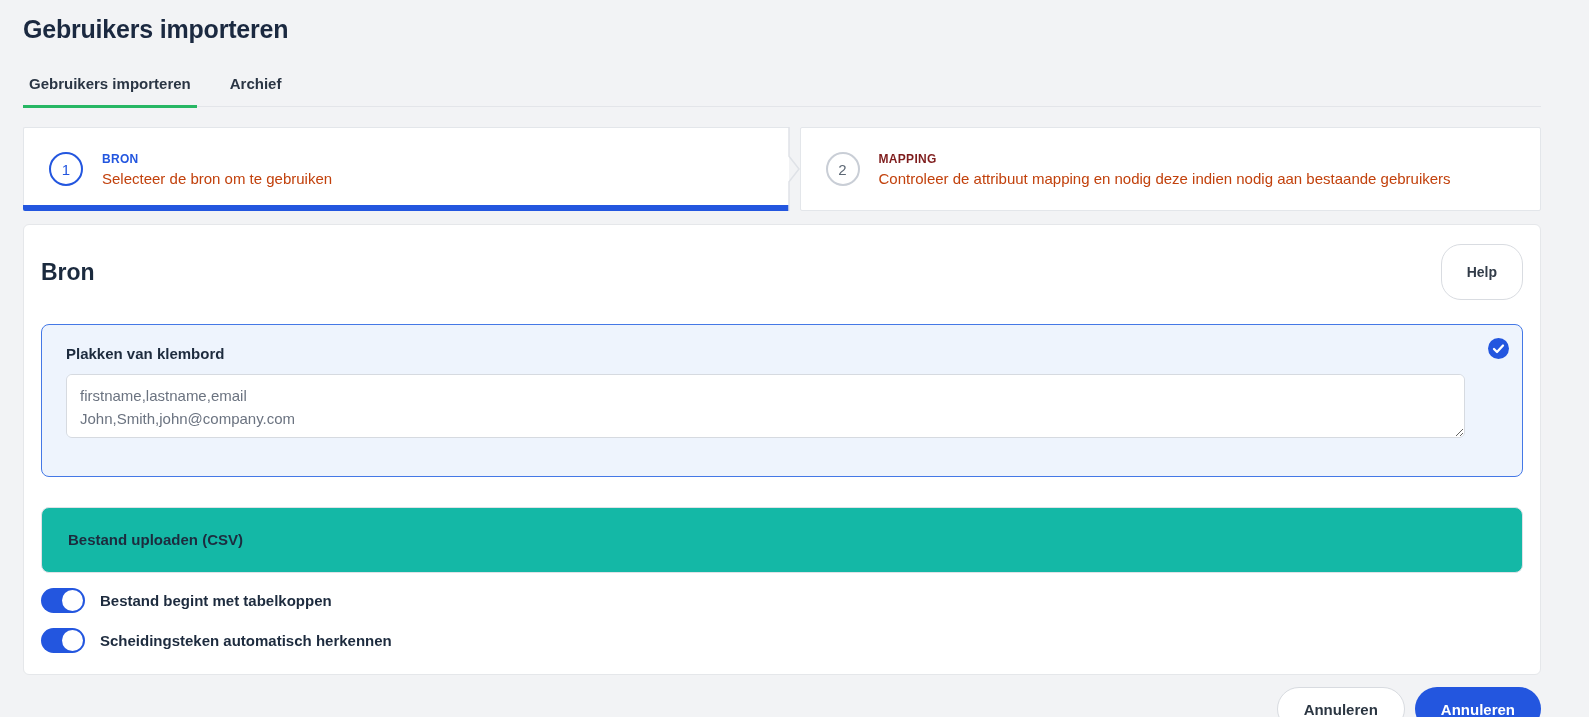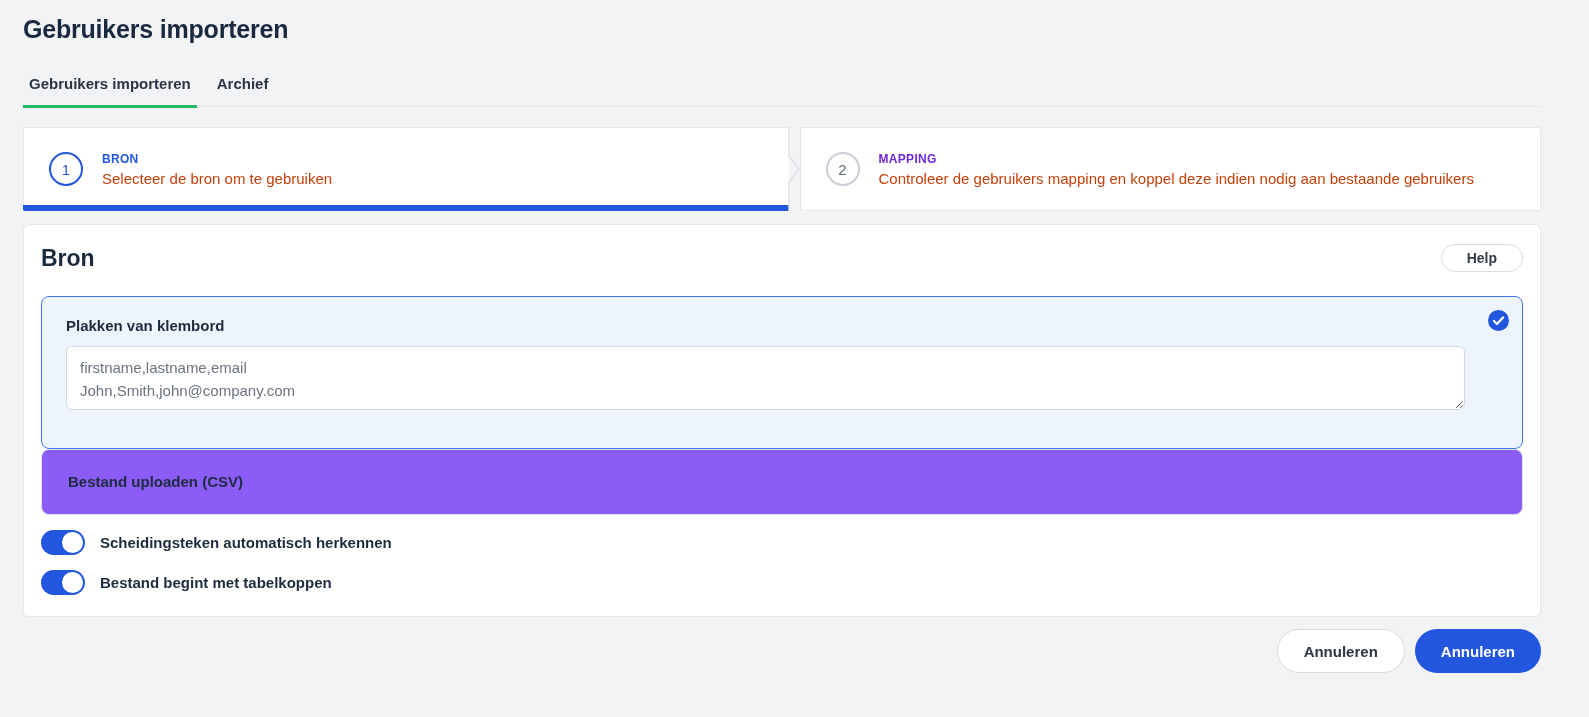--- a/index.html
+++ b/index.html
@@ -29,21 +29,21 @@
   .tab {
     padding: 0 6px 13px;
     font-size: 15px;
     font-weight: 700;
     color: #2a3544;
     border-bottom: 3px solid transparent;
     margin-bottom: -2px;
     cursor: pointer;
     white-space: nowrap;
   }
-  .tab + .tab { margin-left: 14px; }
+  .tab + .tab { margin-left: 27px; }
   .tab.active { border-bottom-color: #27b764; }
 
   
   .stepper { display: flex; margin-top: 20px; height: 84px; }
   .step {
     background: #ffffff;
     border: 1px solid #e3e6ea;
     display: flex;
     align-items: center;
     gap: 19px;
@@ -60,21 +60,21 @@
     display: flex; align-items: center; justify-content: center;
     font-size: 15px;
     flex: 0 0 auto;
     background: #fff;
   }
   .step-1 .step-num { border-color: #2356df; color: #2356df; }
   .step-label {
     font-size: 12px;
     font-weight: 700;
     letter-spacing: 0.3px;
-    color: #6d28d9;
+    color: #7f1d1d;
     text-transform: uppercase;
   }
   .step-1 .step-label { color: #2356df; }
   .step-desc { font-size: 15px; color: #c2410c; margin-top: 4px; }
   .chevron-sep {
     position: absolute;
     top: -1px;
     right: -11px;
     height: calc(100% + 2px);
     width: 12px;
@@ -92,21 +92,21 @@
   .card {
     background: #ffffff;
     border: 1px solid #e5e7ea;
     border-radius: 6px;
     margin-top: 13px;
     padding: 19px 17px 21px;
   }
   .card-head { display: flex; justify-content: space-between; align-items: center; }
   .card-title { font-size: 23px; font-weight: 700; color: #1b2a3e; }
   .help-btn {
-    height: 28px;
+    height: 56px;
     padding: 0 25px;
     border-radius: 20px;
     border: 1px solid #d9dce1;
     background: #ffffff;
     font-family: "Liberation Sans", sans-serif;
     font-size: 14px;
     font-weight: 700;
     color: #323c49;
     cursor: pointer;
   }
@@ -134,26 +134,26 @@
     font-family: "Liberation Sans", sans-serif;
     font-size: 15px;
     line-height: 23px;
     color: #6b7380;
     resize: both;
     outline: none;
   }
 
   
   .upload-card {
-    margin-top: 0;
+    margin-top: 30px;
     border: 1px solid #dfe2e7;
     border-radius: 8px;
     padding: 22px 26px;
     cursor: pointer;
-    background: #8b5cf6;
+    background: #14b8a6;
   }
   .upload-label { font-size: 15px; font-weight: 700; color: #1d2b3e; line-height: 20px; }
 
   
   .toggle-row { display: flex; align-items: center; gap: 15px; margin-top: 15px; }
   .toggle-row:first-of-type { margin-top: 14px; }
   .toggle {
     width: 44px; height: 25px;
     border-radius: 13px;
     background: #2356df;
@@ -205,21 +205,21 @@
       </div>
       <svg class="chevron-sep" viewBox="0 0 12 86" preserveAspectRatio="none">
         <path d="M1 0 V30 L11 43 L1 56 V86" fill="none" stroke="#dfe2e7" stroke-width="1.5"></path>
       </svg>
       <div class="active-bar"></div>
     </div>
     <div class="step step-2">
       <div class="step-num">2</div>
       <div>
         <div class="step-label">MAPPING</div>
-        <div class="step-desc">Controleer de gebruikers mapping en koppel deze indien nodig aan bestaande gebruikers</div>
+        <div class="step-desc">Controleer de attribuut mapping en nodig deze indien nodig aan bestaande gebruikers</div>
       </div>
     </div>
   </div>
 
   <div class="card">
 
     <div class="card-head">
       <div class="card-title">Bron</div>
       <button class="help-btn">Help</button>
     </div>
@@ -237,28 +237,28 @@
     </div>
 
     <div class="upload-card">
       <div class="upload-label">Bestand uploaden (CSV)</div>
     </div>
 
     <div class="toggle-row">
       <div class="toggle" role="switch" aria-checked="true">
         <div class="toggle-knob"></div>
       </div>
-      <div class="toggle-label">Scheidingsteken automatisch herkennen</div>
+      <div class="toggle-label">Bestand begint met tabelkoppen</div>
     </div>
 
     <div class="toggle-row">
       <div class="toggle" role="switch" aria-checked="true">
         <div class="toggle-knob"></div>
       </div>
-      <div class="toggle-label">Bestand begint met tabelkoppen</div>
+      <div class="toggle-label">Scheidingsteken automatisch herkennen</div>
     </div>
 
   </div>
 
   <div class="footer">
     <button class="btn btn-secondary">Annuleren</button>
     <button class="btn btn-primary">Annuleren</button>
   </div>
 
 </div>

